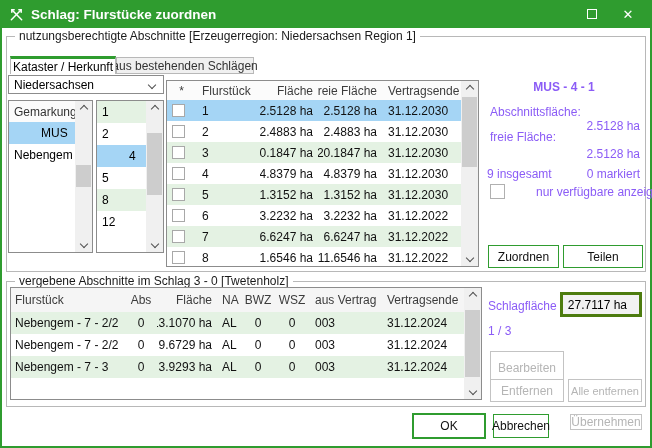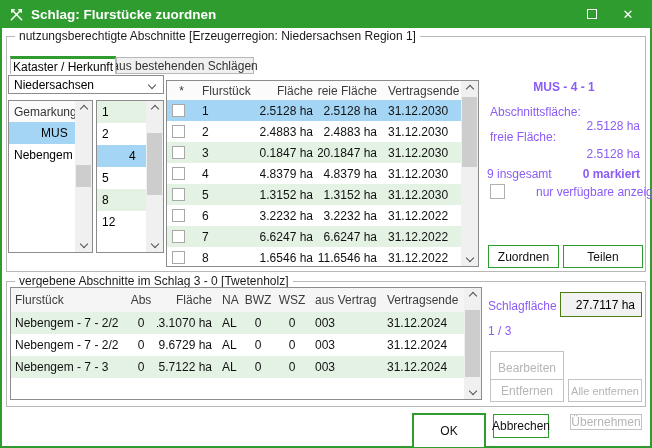--- a/index.html
+++ b/index.html
@@ -67,21 +67,21 @@
   .parcel-row{height:21px;}
   .athead{height:24px;}
   .assigned-row{height:22px;}
   
   .lbl{position:absolute;font-size:12px;color:#8b5cf6;white-space:nowrap;}
   .val-r{text-align:right;}
   .btn{position:absolute;background:#fff;border:1px solid var(--green);font-size:12px;color:#111;display:flex;align-items:center;justify-content:center;cursor:default;}
   .btn.primary{border-width:2px;}
   .btn.disabled{border-color:#c3c3c3;color:#b5b5b5;}
   .cb-box{position:absolute;width:15px;height:15px;border:1px solid #b0b0b0;background:#fff;}
-  .valuebox{position:absolute;background:#f2f2f2;border:1px solid #4d7c0f;font-size:12px;display:flex;align-items:center;justify-content:flex-end;padding-right:6px;}
+  .valuebox{position:absolute;background:#f2f2f2;border:3px solid #4d7c0f;font-size:12px;display:flex;align-items:center;justify-content:flex-end;padding-right:12px;}
 </style>
 </head>
 <body>
 
 <div class="window">
 
   <div class="titlebar">
     <span class="app-icon">
       <svg width="15" height="15" viewBox="0 0 16 16">
         <g stroke="#fff" stroke-width="1.6" fill="none" stroke-linecap="round">
@@ -242,21 +242,21 @@
         <span class="chev down"></span>
       </span>
   </div>
 
   <div class="lbl" style="left:488px;top:80px;width:152px;text-align:center;font-weight:bold;">MUS - 4 - 1</div>
   <div class="lbl" style="left:490px;top:89px;margin-top:16px;">Abschnittsfläche:</div>
   <div class="lbl val-r" style="left:488px;top:119px;width:152px;">2.5128 ha</div>
   <div class="lbl" style="left:490px;top:130px;">freie Fläche:</div>
   <div class="lbl val-r" style="left:488px;top:147px;width:152px;">2.5128 ha</div>
   <div class="lbl" style="left:487px;top:167px;">9 insgesamt</div>
-  <div class="lbl val-r" style="left:520px;top:167px;width:120px;font-weight:bold;">0 markiert</div>
+  <div class="lbl val-r" style="left:520px;top:167px;width:120px;">0 markiert</div>
   <div class="cb-box" style="left:490px;top:184px;"></div>
   <div class="lbl" style="left:511px;top:185px;margin-left:25px;">nur verfügbare anzeigen</div>
   <div class="btn" style="left:488px;top:245px;width:71px;height:23px;">Zuordnen</div>
   <div class="btn" style="left:563px;top:245px;width:80px;height:23px;">Teilen</div>
 
   <div class="groupbox" style="left:6px;top:281px;width:640px;height:126px;">
     <span class="grouplabel">vergebene Abschnitte im Schlag 3 - 0 [Twetenholz]</span>
   </div>
 
   <div class="dtable" style="left:10px;top:287px;width:472px;height:113px;">
@@ -287,21 +287,21 @@
           <span class="cell ac-fl r">9.6729 ha</span>
           <span class="cell ac-na">AL</span>
           <span class="cell ac-bwz c">0</span>
           <span class="cell ac-wsz c">0</span>
           <span class="cell ac-av">003</span>
           <span class="cell ac-ve">31.12.2024</span>
         </div>
         <div class="trow assigned-row alt">
           <span class="cell ac-fs">Nebengem - 7 - 3</span>
           <span class="cell ac-abs c">0</span>
-          <span class="cell ac-fl r">5.7122 ha</span>
+          <span class="cell ac-fl r">3.9293 ha</span>
           <span class="cell ac-na">AL</span>
           <span class="cell ac-bwz c">0</span>
           <span class="cell ac-wsz c">0</span>
           <span class="cell ac-av">003</span>
           <span class="cell ac-ve">31.12.2024</span>
         </div>
       </div>
   </div>
   <div class="vscroll" style="left:464px;top:288px;height:111px;">
     <span class="sb-btn top">
@@ -313,17 +313,17 @@
       </span>
   </div>
 
   <div class="lbl" style="left:488px;top:299px;">Schlagfläche</div>
   <div class="valuebox" style="left:560px;top:292px;width:82px;height:25px;">27.7117 ha</div>
   <div class="lbl" style="left:488px;top:324px;">1 / 3</div>
   <div class="btn disabled" style="left:490px;top:351px;width:74px;height:33px;">Bearbeiten</div>
   <div class="btn disabled" style="left:490px;top:379px;width:74px;height:23px;">Entfernen</div>
   <div class="btn disabled" style="left:568px;top:379px;width:74px;height:23px;font-size:11px;">Alle entfernen</div>
 
-  <div class="btn primary" style="left:412px;top:413px;width:74px;height:36px;">OK</div>
+  <div class="btn primary" style="left:412px;top:413px;width:74px;height:26px;">OK</div>
   <div class="btn" style="left:493px;top:414px;width:56px;height:24px;">Abbrechen</div>
   <div class="btn disabled" style="left:570px;top:414px;width:72px;height:16px;">Übernehmen</div>
 
 </div>
 
 </body></html>

